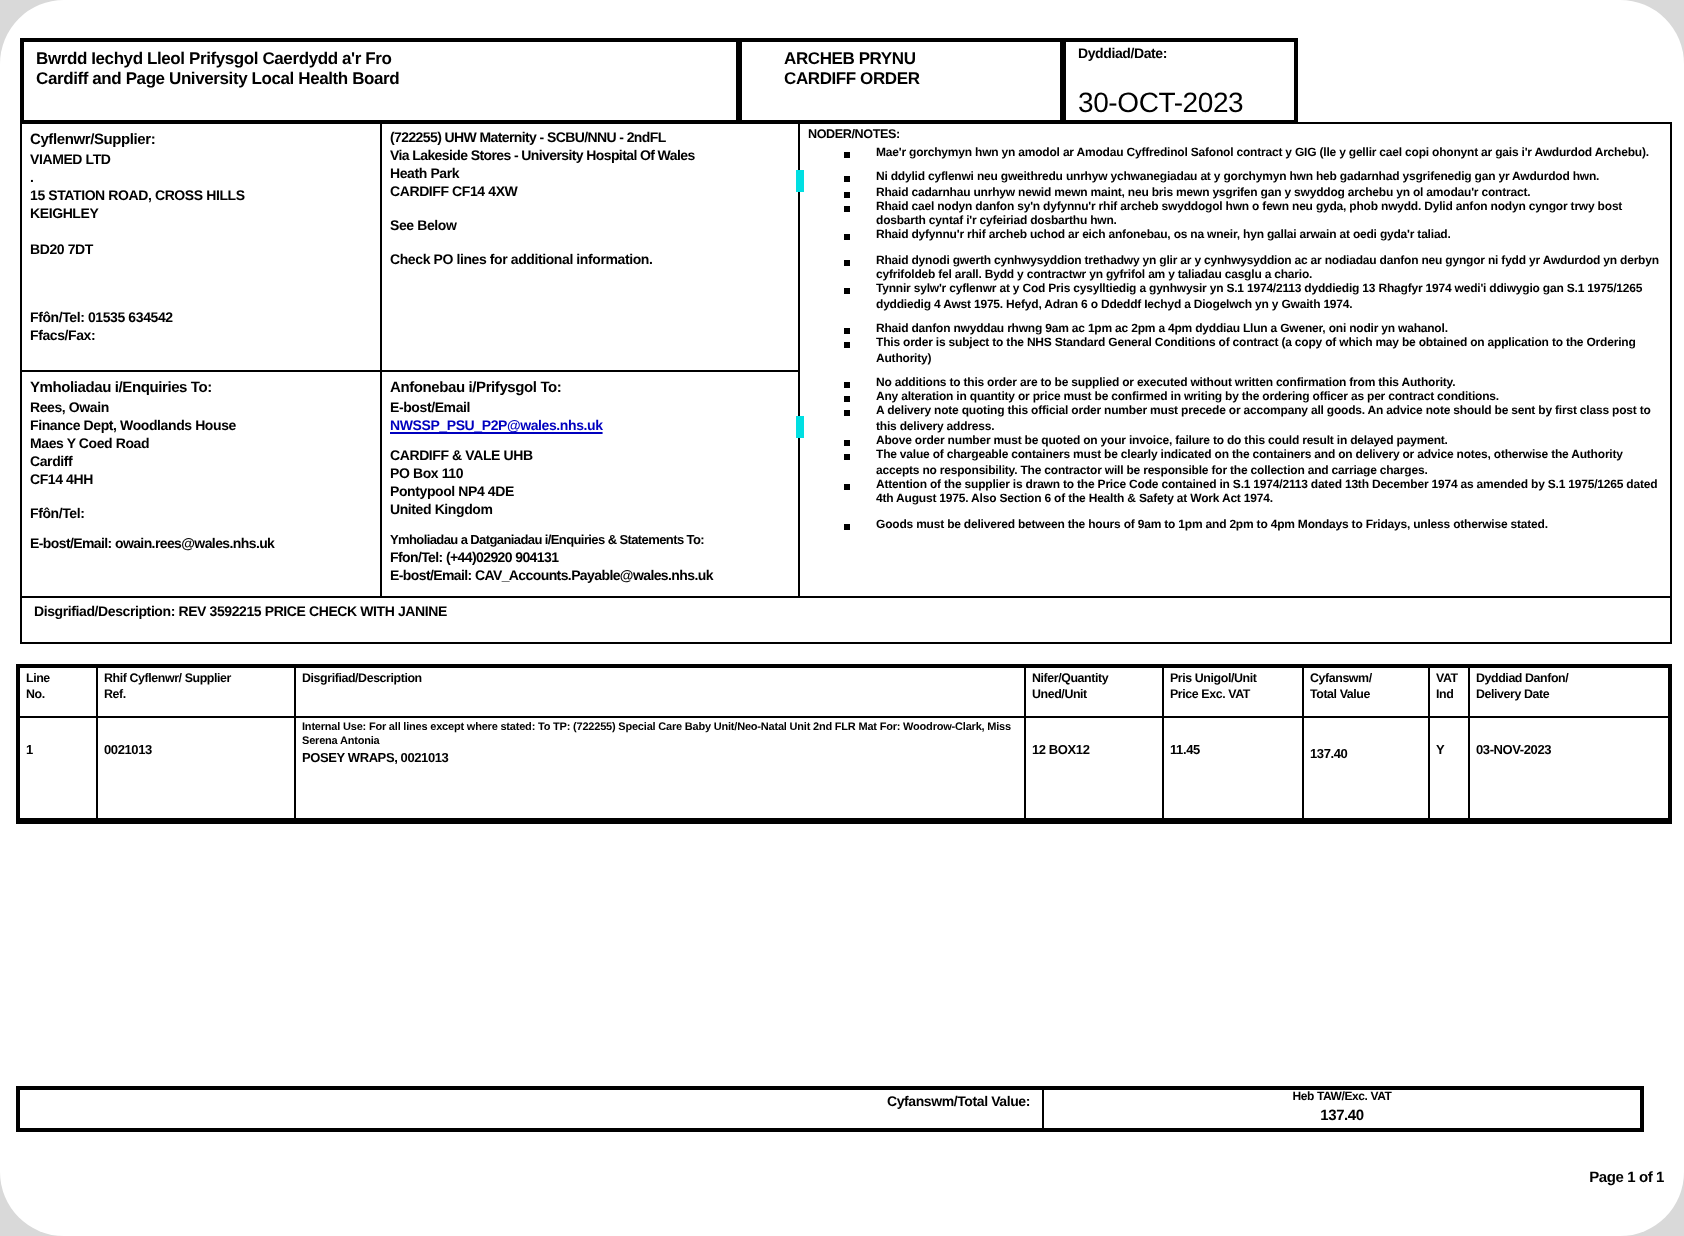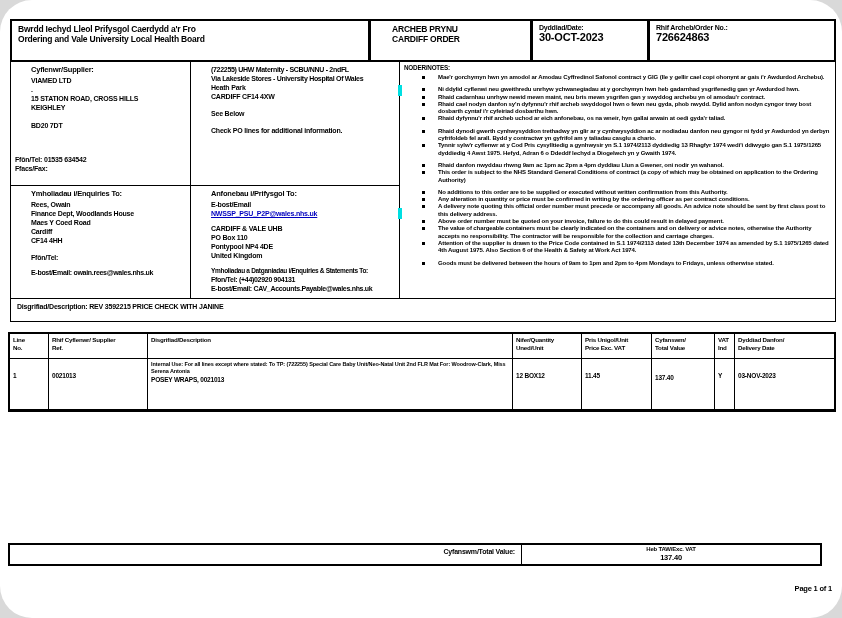--- a/index.html
+++ b/index.html
@@ -7,23 +7,23 @@
   .page { position:relative; width:842px; height:618px; background:#ffffff; color:#000;
           font-family:"Liberation Sans", sans-serif; overflow:hidden; letter-spacing:-0.2px;border-radius:32px; }
   .box { position:absolute; border:1px solid #000; }
   .bbox { position:absolute; border:2px solid #000; }
   .line { min-height:9px; line-height:9px; font-size:7px; font-weight:bold; }
   .sm { font-size:6.5px; }
   
   .h-cell { padding:3px 6px; }
   .h-title { font-size:8.5px; line-height:10px; font-weight:bold; }
   .h-label { font-size:7px; font-weight:bold; }
-  .h-value { font-size:11px; font-weight:bold; margin-top:0; }
-  
-  .addr { padding:3px 20px; }
+  .h-value { font-size:14px; font-weight:normal; margin-top:12px; }
+  
+  .addr { padding:3px 4px; }
   .addr-label { font-size:7.5px; font-weight:bold; margin-bottom:2px; }
   .spacer6 { height:6px; } .spacer8 { height:8px; }
   .tel-block { position:absolute; left:4px; bottom:12px; }
   .link { color:#0000bf; text-decoration:underline; }
   
   .notes { padding:2px 4px; }
   .notes-title { font-size:6.3px; font-weight:bold; margin-bottom:3px; }
   .note-item { position:relative; padding-left:34px; font-size:6px; font-weight:bold;
                line-height:7.3px; letter-spacing:-0.1px; }
   .note-item::before { content:""; position:absolute; left:18px; top:2px; width:3px; height:3px; background:#000; }
@@ -54,33 +54,29 @@
   .mark { position:absolute; left:398px; width:4px; height:11px; }
   .nowrap { white-space:nowrap; letter-spacing:-0.3px; }
 </style>
 </head>
 <body>
 
 <div class="page">
 
   <div class="bbox h-cell" style="left:10px; top:19px; width:360px; height:43px;">
     <div class="h-title">Bwrdd Iechyd Lleol Prifysgol Caerdydd a'r Fro</div>
-    <div class="h-title">Ordering and Vale University Local Health Board</div>
+    <div class="h-title">Cardiff and Page University Local Health Board</div>
   </div>
   <div class="bbox h-cell" style="left:369px; top:19px; width:163px; height:43px;padding-left:21px;">
     <div class="h-title">ARCHEB PRYNU</div>
     <div class="h-title">CARDIFF ORDER</div>
   </div>
   <div class="bbox h-cell" style="left:531px; top:19px; width:118px; height:43px;">
     <div class="h-label">Dyddiad/Date:</div>
     <div class="h-value">30-OCT-2023</div>
-  </div>
-  <div class="bbox h-cell" style="left:648px; top:19px; width:188px; height:43px;">
-    <div class="h-label">Rhif Archeb/Order No.:</div>
-    <div class="h-value">726624863</div>
   </div>
 
   <div class="box addr" style="left:10px; top:61px; width:181px; height:125px;">
     <div class="addr-label">Cyflenwr/Supplier:</div>
     <div class="line">VIAMED LTD</div>
     <div class="line">.</div>
     <div class="line">15 STATION ROAD, CROSS HILLS</div>
     <div class="line">KEIGHLEY</div>
     <div class="line"></div>
     <div class="line">BD20 7DT</div>

